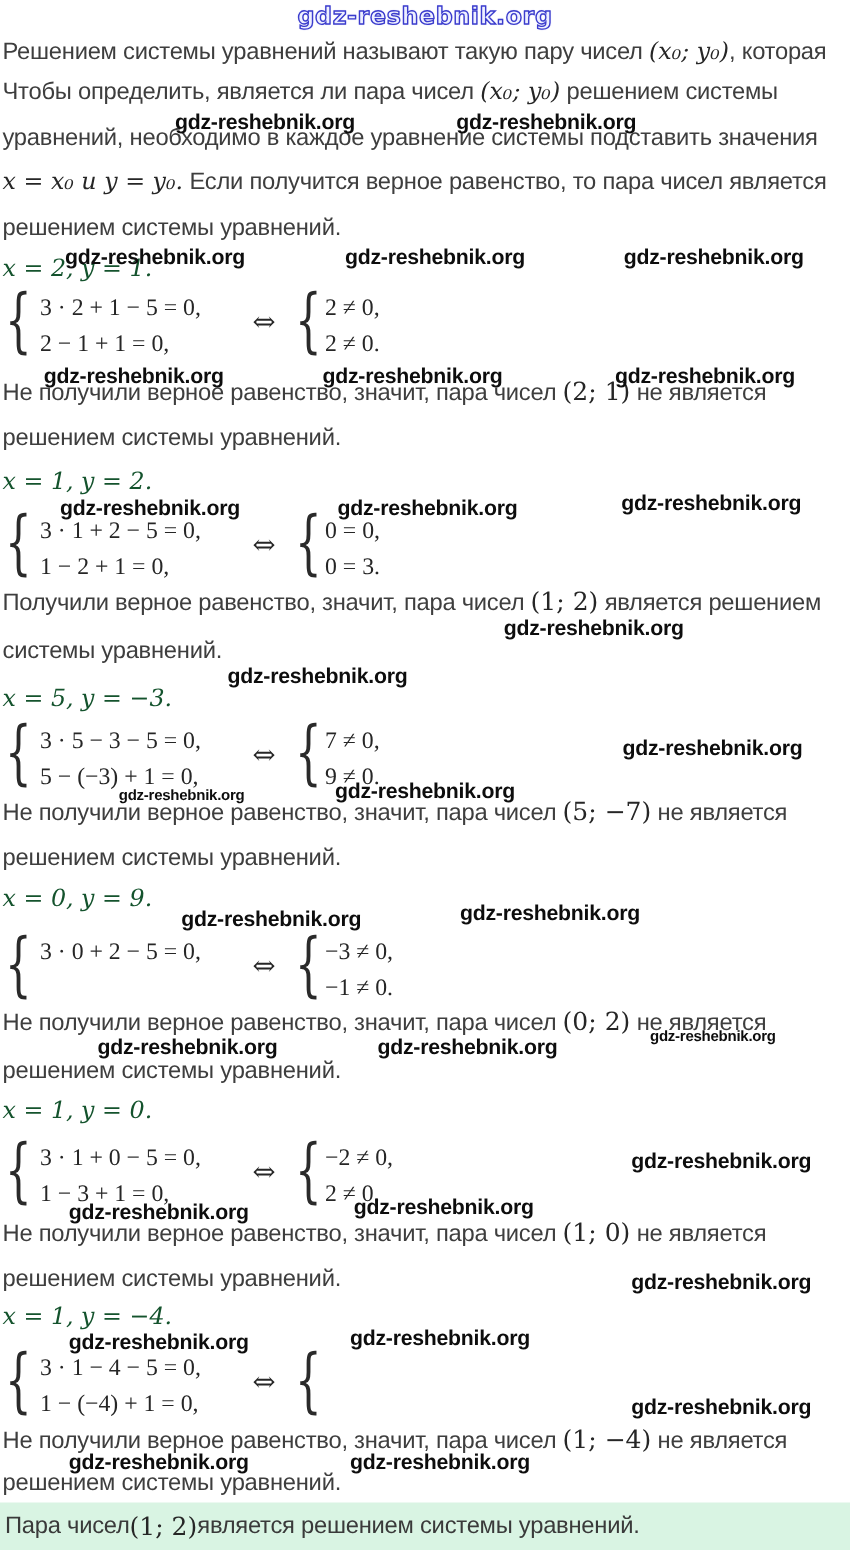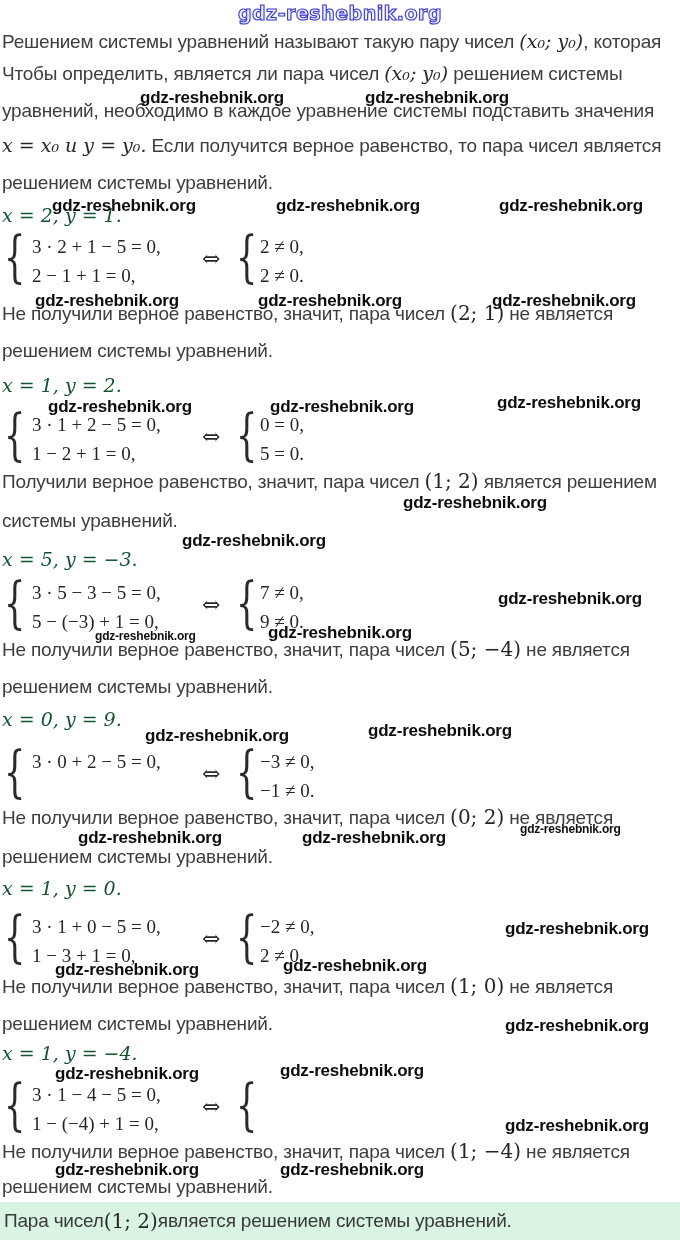--- a/index.html
+++ b/index.html
@@ -60,41 +60,41 @@
   <div class="sys" style="top:410px">
     <span class="brace" style="left:2px">{</span>
     <div class="col" style="left:30px">
       <div>3 · 1 + 2 − 5 = 0,</div>
       <div>1 − 2 + 1 = 0,</div>
     </div>
     <span class="arrow">⇔</span>
     <span class="brace" style="left:234px">{</span>
     <div class="col" style="left:258px">
       <div>0 = 0,</div>
-      <div>5 = 0.</div>
+      <div>0 = 3.</div>
     </div>
   </div>
   <div class="c sans" style="top:470px"><span>Получили верное равенство, значит, пара чисел </span><span class="pair">(1; 2)</span><span> является решением</span></div>
   <div class="c sans" style="top:510px">системы уравнений.</div>
 
   <div class="c hdr" style="top:548px">x = 5, y = −3.</div>
   <div class="sys" style="top:578px">
     <span class="brace" style="left:2px">{</span>
     <div class="col" style="left:30px">
       <div>3 · 5 − 3 − 5 = 0,</div>
       <div>5 − (−3) + 1 = 0,</div>
     </div>
     <span class="arrow">⇔</span>
     <span class="brace" style="left:234px">{</span>
     <div class="col" style="left:258px">
       <div>7 ≠ 0,</div>
       <div>9 ≠ 0.</div>
     </div>
   </div>
-  <div class="c sans" style="top:638px"><span>Не получили верное равенство, значит, пара чисел </span><span class="pair">(5; −4)</span><span> не является</span></div>
+  <div class="c sans" style="top:638px"><span>Не получили верное равенство, значит, пара чисел </span><span class="pair">(5; −7)</span><span> не является</span></div>
   <div class="c sans" style="top:676px">решением системы уравнений.</div>
 
   <div class="c hdr" style="top:708px">x = 0, y = 9.</div>
   <div class="sys" style="top:747px">
     <span class="brace" style="left:2px">{</span>
     <div class="col" style="left:30px">
       <div>3 · 0 + 2 − 5 = 0,</div>
     </div>
     <span class="arrow">⇔</span>
     <span class="brace" style="left:234px">{</span>

